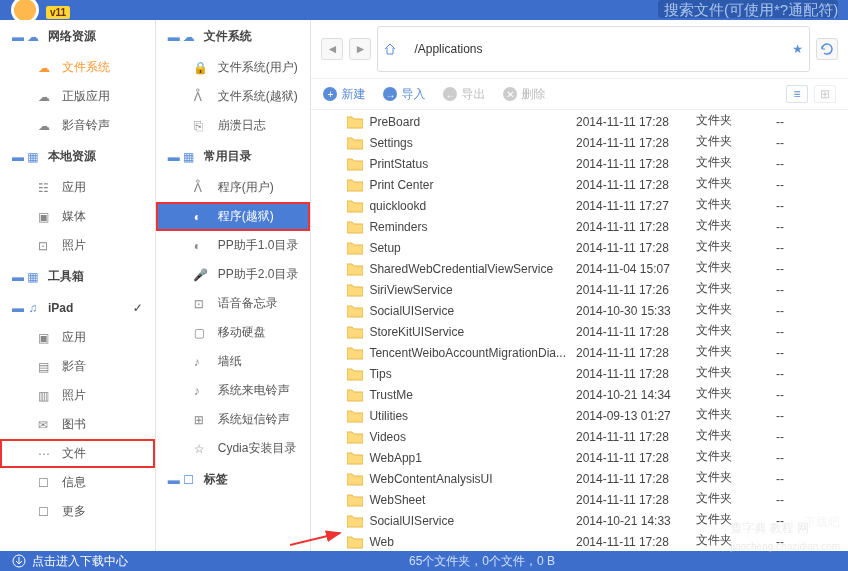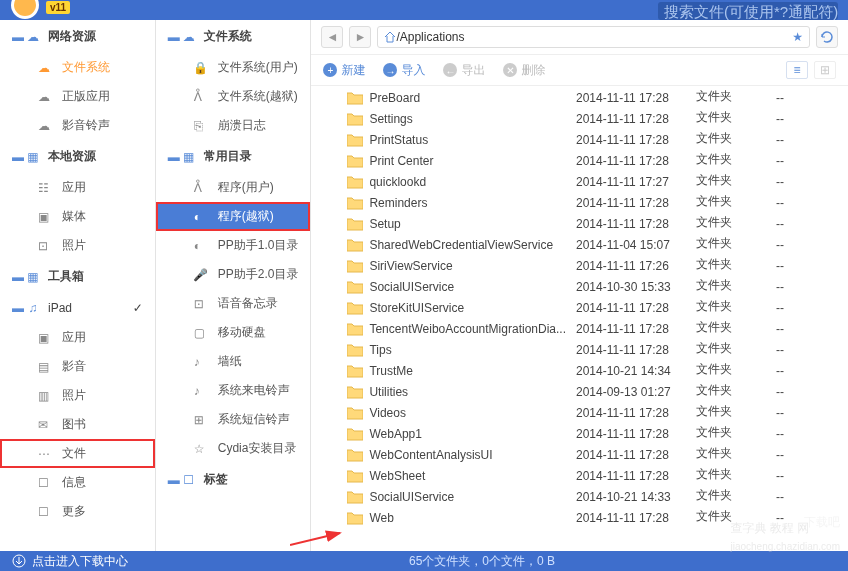--- a/index.html
+++ b/index.html
@@ -1,17 +1,17 @@
 <!DOCTYPE html>
 <html><head>
 <meta charset="utf-8">
 <style>
 *{margin:0;padding:0;box-sizing:border-box;font-family:"Microsoft YaHei",Arial,sans-serif;font-size:12px}
 body{width:848px;height:571px;overflow:hidden;background:#fff}
-.topbar{height:20px;background:#3e6ecc;display:flex;align-items:flex-end;padding:0 10px;justify-content:space-between}
+.topbar{height:20px;background:#3e6ecc;display:flex;align-items:flex-start;padding:0 10px;justify-content:space-between}
 .logo-area{display:flex;align-items:center;gap:6px}
 .logo{width:30px;height:30px;margin-top:-5px}
 .badge{background:#ffd633;color:#663300;font-size:10px;padding:1px 4px;border-radius:2px;font-weight:bold}
 .search-box{background:#2e5aad;border-radius:3px;display:flex;align-items:center;padding:2px 6px;width:180px;height:18px}
 .search-box input{background:transparent;border:none;color:#fff;font-size:15px;flex:1;outline:none}
 .search-box input::placeholder{color:#aac4ee}
 .main{display:flex;height:531px}
 .sidebar1{width:168px;background:#fff;border-right:1px solid #e3e3e3;overflow-y:auto}
 .sidebar2{width:168px;background:#fff;border-right:1px solid #e3e3e3;overflow-y:auto}
 .content{flex:1;display:flex;flex-direction:column}
@@ -20,21 +20,21 @@
 .sb-header .toggle{width:10px;color:#5a8cd8;margin-right:4px}
 .sb-item{display:flex;align-items:center;padding:6px 12px 6px 38px;color:#555;cursor:pointer}
 .sb-item .ico{width:16px;margin-right:8px;color:#888}
 .sb-item.active{color:#ff9933}
 .sb-item.active .ico{color:#ff9933}
 .sb-item.active-blue{background:#4a7dd6;color:#fff}
 .sb-item.active-blue .ico{color:#fff}
 .highlight-box{border:2px solid #e33;padding:4px 10px 4px 36px !important}
 .pathbar{display:flex;align-items:center;padding:6px 10px;border-bottom:1px solid #eee;gap:6px}
 .nav-btn{width:22px;height:22px;border:1px solid #ddd;border-radius:3px;display:flex;align-items:center;justify-content:center;color:#999;cursor:pointer;background:#f8f8f8}
-.path-input{flex:1;border:1px solid #ddd;border-radius:3px;padding:3px 6px;color:#333;display:flex;align-items:center;gap:0}
+.path-input{flex:1;border:1px solid #ddd;border-radius:3px;padding:15px 6px;color:#333;display:flex;align-items:center;gap:18px}
 .toolbar{display:flex;align-items:center;padding:6px 12px;border-bottom:1px solid #eee;gap:18px}
 .tb-btn{display:flex;align-items:center;gap:4px;color:#5a8cd8;cursor:pointer}
 .tb-btn.disabled{color:#bbb}
 .tb-btn .dot{width:14px;height:14px;border-radius:50%;background:#5a8cd8;color:#fff;display:flex;align-items:center;justify-content:center;font-size:10px}
 .tb-btn.disabled .dot{background:#ccc}
 .view-icons{margin-left:auto;display:flex;gap:6px}
 .view-ico{width:22px;height:18px;border:1px solid #d6e0f0;border-radius:2px;display:flex;align-items:center;justify-content:center;color:#5a8cd8}
 .view-ico.inactive{color:#ccc;border-color:#eee}
 .headers{display:flex;padding:4px 12px;border-bottom:1px solid #eee;color:#666;font-size:11px}
 .col-name{flex:1;padding-left:24px}
@@ -111,21 +111,21 @@
         <span>照片</span>
       </div>
       <div class="sb-header">
         <span class="toggle">▬</span>
         <span class="ico">▦</span>
         <span style="font-weight:bold">工具箱</span>
       </div>
       <div class="sb-header">
         <span class="toggle">▬</span>
         <span class="ico">♫</span>
-        <span style="font-weight:normal">iPad</span>
+        <span style="font-weight:bold">iPad</span>
         <span class="check" style="margin-left:auto">✓</span>
       </div>
       <div class="sb-item">
         <span class="ico">▣</span>
         <span>应用</span>
       </div>
       <div class="sb-item">
         <span class="ico">▤</span>
         <span>影音</span>
       </div>

